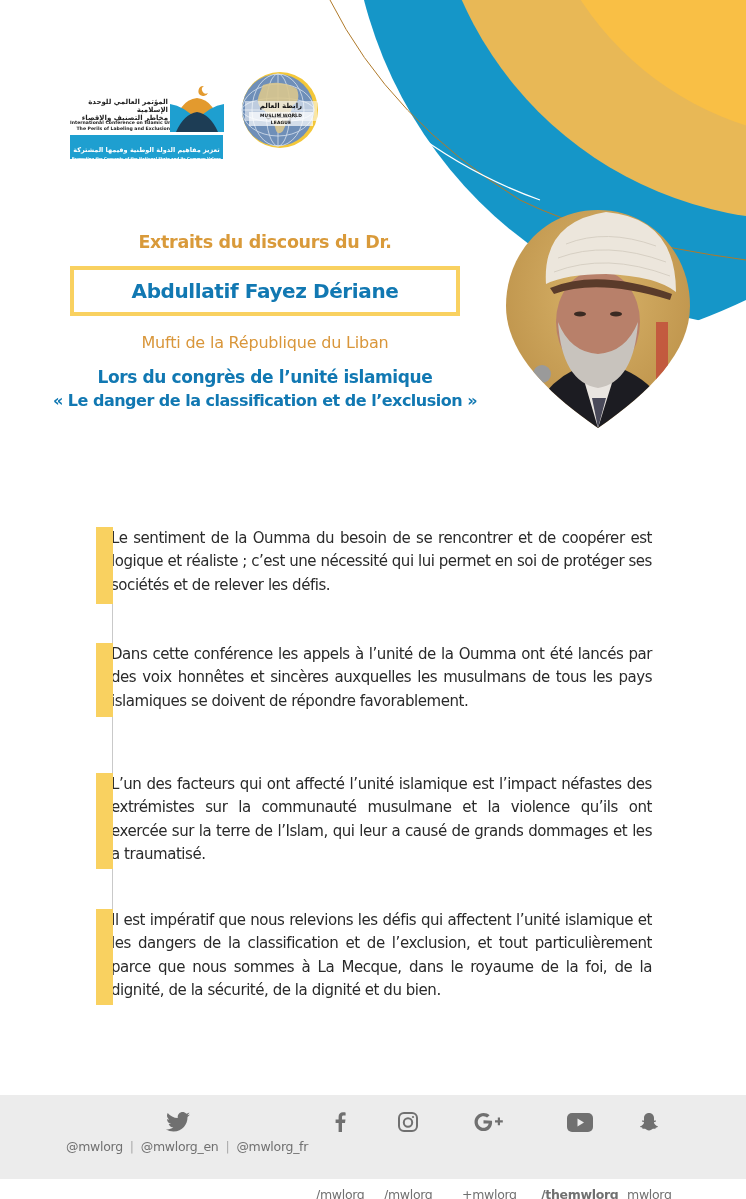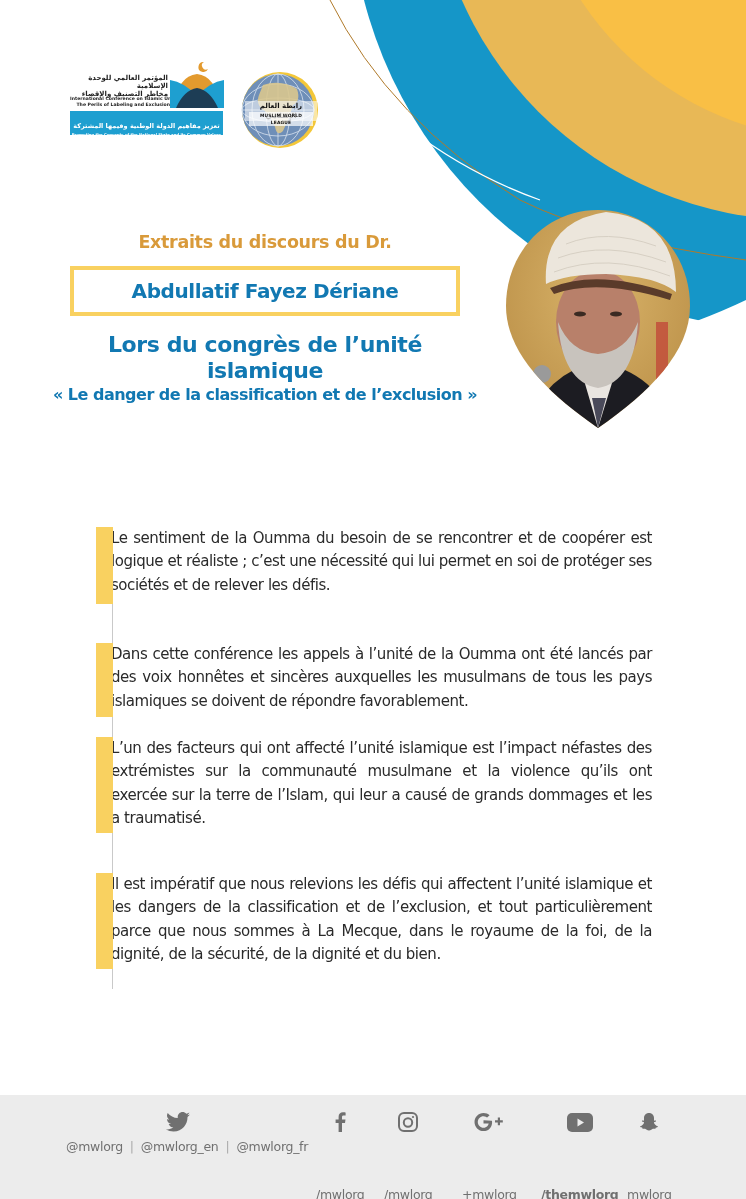--- a/index.html
+++ b/index.html
@@ -3,60 +3,60 @@
 <meta charset="utf-8">
 <style>
   * { box-sizing: border-box; margin: 0; padding: 0; }
   html, body { width: 746px; height: 1199px; overflow: hidden; background: #ffffff; }
   body { position: relative; font-family: "DejaVu Sans", sans-serif; }
 
   
   .deco { position: absolute; left: 0; top: 0; width: 746px; height: 460px; pointer-events: none; }
 
   
-  .logo-conf { position: absolute; left: 70px; top: 60px; width: 155px; height: 76px; }
+  .logo-conf { position: absolute; left: 70px; top: 84px; width: 155px; height: 76px; }
   .logo-conf .ar1 { position: absolute; left: 0; top: 14px; width: 98px; font-size: 7px; line-height: 8px; color: #222; text-align: right; direction: rtl; font-weight: bold; }
   .logo-conf .en1 { position: absolute; left: 0; top: 36px; width: 100px; font-size: 4.6px; line-height: 6px; color: #222; text-align: right; font-weight: bold; white-space: nowrap; }
   .logo-conf .mark { position: absolute; left: 100px; top: 0px; width: 54px; height: 48px; }
   .logo-conf .band { position: absolute; left: 0; top: 51px; width: 153px; height: 24px; background: #1e9fd0; color: #fff; text-align: center; }
   .logo-conf .band .ar2 { font-size: 6.5px; line-height: 10px; padding-top: 10px; direction: rtl; font-weight: bold; }
   .logo-conf .band .en2 { font-size: 3.8px; line-height: 7px; font-weight: bold; white-space: nowrap; }
 
   .logo-mwl { position: absolute; left: 241px; top: 71px; width: 78px; height: 78px; }
   .logo-mwl .ar3 { position: absolute; left: 4px; top: 30px; width: 72px; text-align: center; font-size: 7px; color: #111; font-weight: bold; direction: rtl; background: rgba(255,255,255,0.55); line-height: 10px; }
   .logo-mwl .en3 { position: absolute; left: 8px; top: 41px; width: 64px; text-align: center; font-size: 4.4px; color: #111; font-weight: bold; background: rgba(255,255,255,0.7); line-height: 7px; letter-spacing: 0.2px; }
 
   
   .headings { position: absolute; left: 60px; top: 228px; width: 410px; text-align: center; }
   .kicker { font-family: "DejaVu Sans", sans-serif; font-weight: bold; font-size: 17.5px; color: #d99a3a; line-height: 28px; letter-spacing: -0.3px; }
   .name-box { margin: 10px auto 16px auto; width: 390px; height: 50px; border: 4px solid #f9d160; display: flex; align-items: center; justify-content: center; }
   .name { font-weight: bold; font-size: 20px; color: #1178b2; letter-spacing: -0.4px; }
   .title { margin-top: 10px; font-size: 16px; color: #d9963a; line-height: 22px; letter-spacing: -0.2px; }
-  .event { margin-top: 10px; font-weight: bold; font-size: 22px; color: #1178b2; line-height: 26px; letter-spacing: -0.4px; }
+  .event { margin-top: 10px; font-weight: bold; font-size: 17px; color: #1178b2; line-height: 26px; letter-spacing: -0.4px; }
   .event-sub { font-weight: bold; font-size: 16px; color: #1178b2; line-height: 22px; letter-spacing: -0.5px; white-space: nowrap; margin-left: -30px; margin-right: -30px; }
 
   
   .portrait { position: absolute; left: 506px; top: 202px; width: 184px; height: 226px; }
 
   
   .quotes { position: absolute; left: 96px; top: 527px; width: 556px; }
   .vline { position: absolute; left: 112px; top: 527px; width: 1px; height: 462px; background: #c9c9c9; }
   .quote { position: relative; padding-left: 15px; font-family: "DejaVu Sans", sans-serif; font-size: 15px; line-height: 23.4px; color: #2a2a2a; text-align: justify; letter-spacing: -0.45px; }
   .quote .bar { position: absolute; left: 0; top: 0; width: 17px; background: #f9d160; }
   .q1 { height: 78px; }
   .q2 { margin-top: 38px; height: 74px; }
-  .q3 { margin-top: 20px; height: 96px; }
+  .q3 { margin-top: 56px; height: 96px; }
   .q4 { margin-top: 40px; height: 96px; }
   .q1 .bar { height: 77px; }
   .q2 .bar { height: 74px; }
   .q3 .bar { height: 96px; }
   .q4 .bar { height: 96px; }
 
   
-  .footer { position: absolute; left: 0; top: 1095px; width: 746px; height: 104px; background: #ececec; }
+  .footer { position: absolute; left: 0; top: 1095px; width: 746px; height: 84px; background: #ececec; }
   .social { position: absolute; top: 14px; display: flex; flex-direction: column; align-items: center; gap: 48px; }
   .social .ico { height: 26px; display: flex; align-items: center; justify-content: center; }
   .social .lbl { font-size: 12.5px; color: #707070; margin-top: 4px; white-space: nowrap; letter-spacing: -0.3px; }
   .tw-handles { position: absolute; left: 66px; top: 44px; font-size: 12.5px; color: #707070; white-space: nowrap; letter-spacing: -0.3px; }
   .tw-handles .sep { color: #aaa; margin: 0 7px; }
 </style>
 </head>
 <body>
 
 <svg class="deco" viewBox="0 0 746 460" width="746" height="460">
@@ -110,20 +110,21 @@
   </svg>
   <div class="ar3">رابطة العالم الإسلامي</div>
   <div class="en3">MUSLIM WORLD LEAGUE</div>
 </div>
 
 <div class="headings">
   <div class="kicker">Extraits du discours du Dr.</div>
   <div class="name-box">
     <span class="name">Abdullatif Fayez Dériane</span>
   </div>
+  <div class="title">Mufti de la République du Liban</div>
   <div class="event">Lors du congrès de l’unité islamique</div>
   <div class="event-sub">« Le danger de la classification et de l’exclusion »</div>
 </div>
 
 <svg class="portrait" viewBox="0 0 184 226">
   <defs>
     <clipPath id="drop">
       <path d="M 92 226 C 40 190 0 150 0 104 C 0 50 40 8 92 8 C 144 8 184 50 184 104 C 184 150 144 190 92 226 Z"></path>
     </clipPath>
     <radialGradient id="bg" cx="50%" cy="40%" r="70%">

